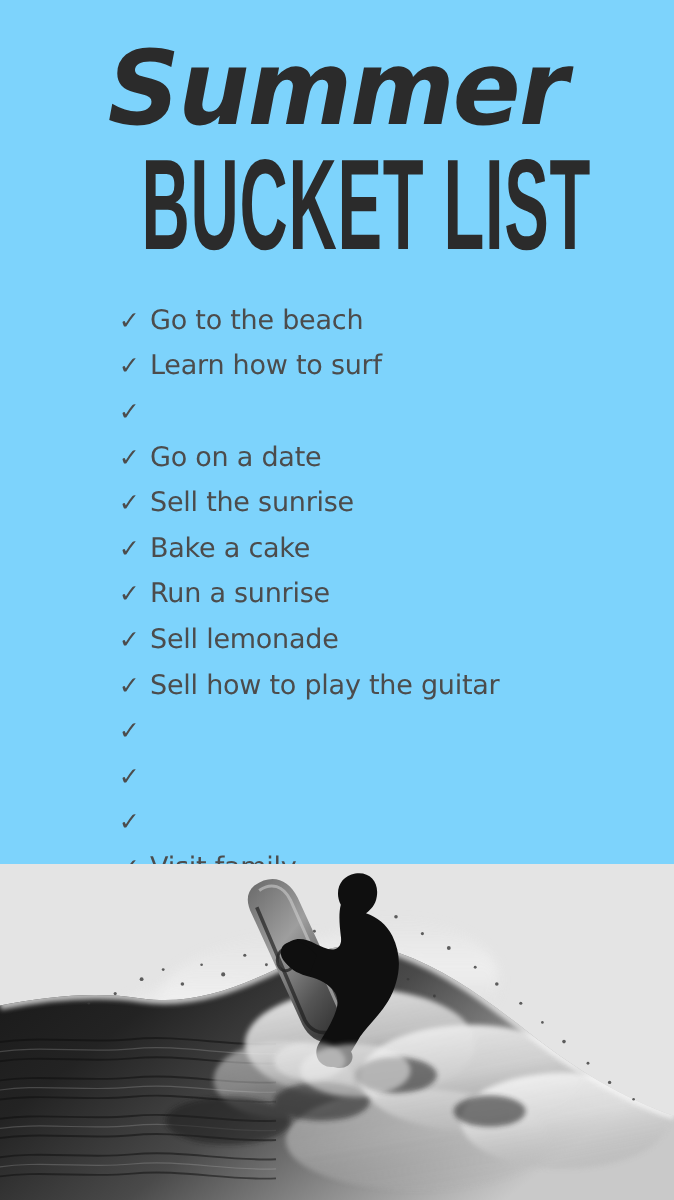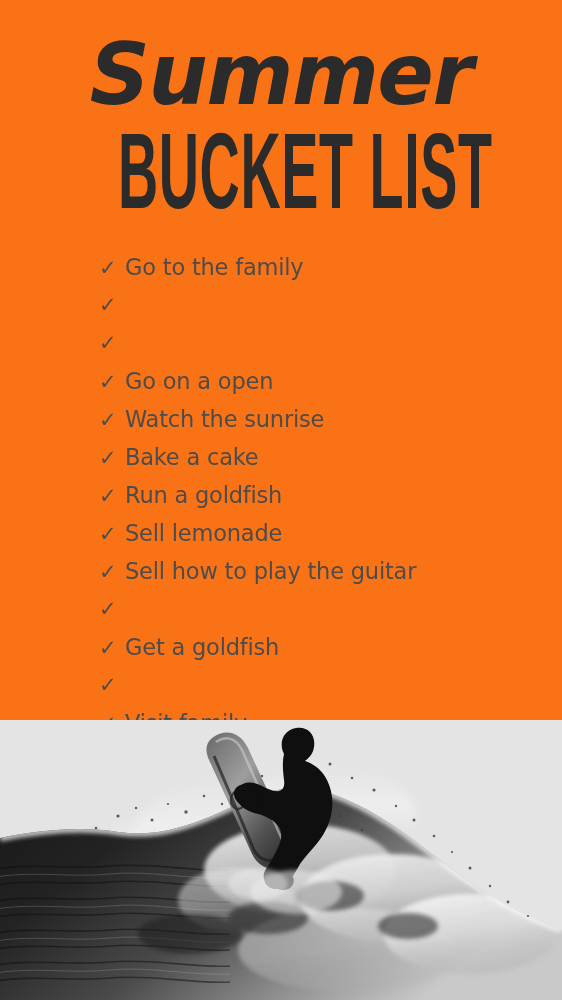--- a/index.html
+++ b/index.html
@@ -12,21 +12,21 @@
 
   body {
     background: #e4e4e4;
     font-family: "Liberation Sans", sans-serif;
   }
 
   .poster {
     position: relative;
     width: 562px;
     height: 1000px;
-    background: #f97316;
+    background: #7dd3fc;
     overflow: hidden;
   }
 
   
   .title-block {
     position: absolute;
     left: 0;
     top: 34px;
     width: 562px;
     text-align: center;
@@ -109,58 +109,58 @@
 <div class="poster">
 
   <div class="title-block">
     <span class="title-script">Summer</span>
     <span class="title-main">BUCKET LIST</span>
   </div>
 
   <ul class="checklist">
     <li class="check-item">
       <span class="check-mark">✓</span>
-      <span class="check-label">Go to the family</span>
-    </li>
-    <li class="check-item">
-      <span class="check-mark">✓</span>
-    </li>
-    <li class="check-item">
-      <span class="check-mark">✓</span>
-    </li>
-    <li class="check-item">
-      <span class="check-mark">✓</span>
-      <span class="check-label">Go on a open</span>
-    </li>
-    <li class="check-item">
-      <span class="check-mark">✓</span>
-      <span class="check-label">Watch the sunrise</span>
+      <span class="check-label">Go to the beach</span>
+    </li>
+    <li class="check-item">
+      <span class="check-mark">✓</span>
+      <span class="check-label">Learn how to surf</span>
+    </li>
+    <li class="check-item">
+      <span class="check-mark">✓</span>
+    </li>
+    <li class="check-item">
+      <span class="check-mark">✓</span>
+      <span class="check-label">Go on a date</span>
+    </li>
+    <li class="check-item">
+      <span class="check-mark">✓</span>
+      <span class="check-label">Sell the sunrise</span>
     </li>
     <li class="check-item">
       <span class="check-mark">✓</span>
       <span class="check-label">Bake a cake</span>
     </li>
     <li class="check-item">
       <span class="check-mark">✓</span>
-      <span class="check-label">Run a goldfish</span>
+      <span class="check-label">Run a sunrise</span>
     </li>
     <li class="check-item">
       <span class="check-mark">✓</span>
       <span class="check-label">Sell lemonade</span>
     </li>
     <li class="check-item">
       <span class="check-mark">✓</span>
       <span class="check-label">Sell how to play the guitar</span>
     </li>
     <li class="check-item">
       <span class="check-mark">✓</span>
     </li>
     <li class="check-item">
       <span class="check-mark">✓</span>
-      <span class="check-label">Get a goldfish</span>
     </li>
     <li class="check-item">
       <span class="check-mark">✓</span>
     </li>
     <li class="check-item">
       <span class="check-mark">✓</span>
       <span class="check-label">Visit family</span>
     </li>
   </ul>
 

